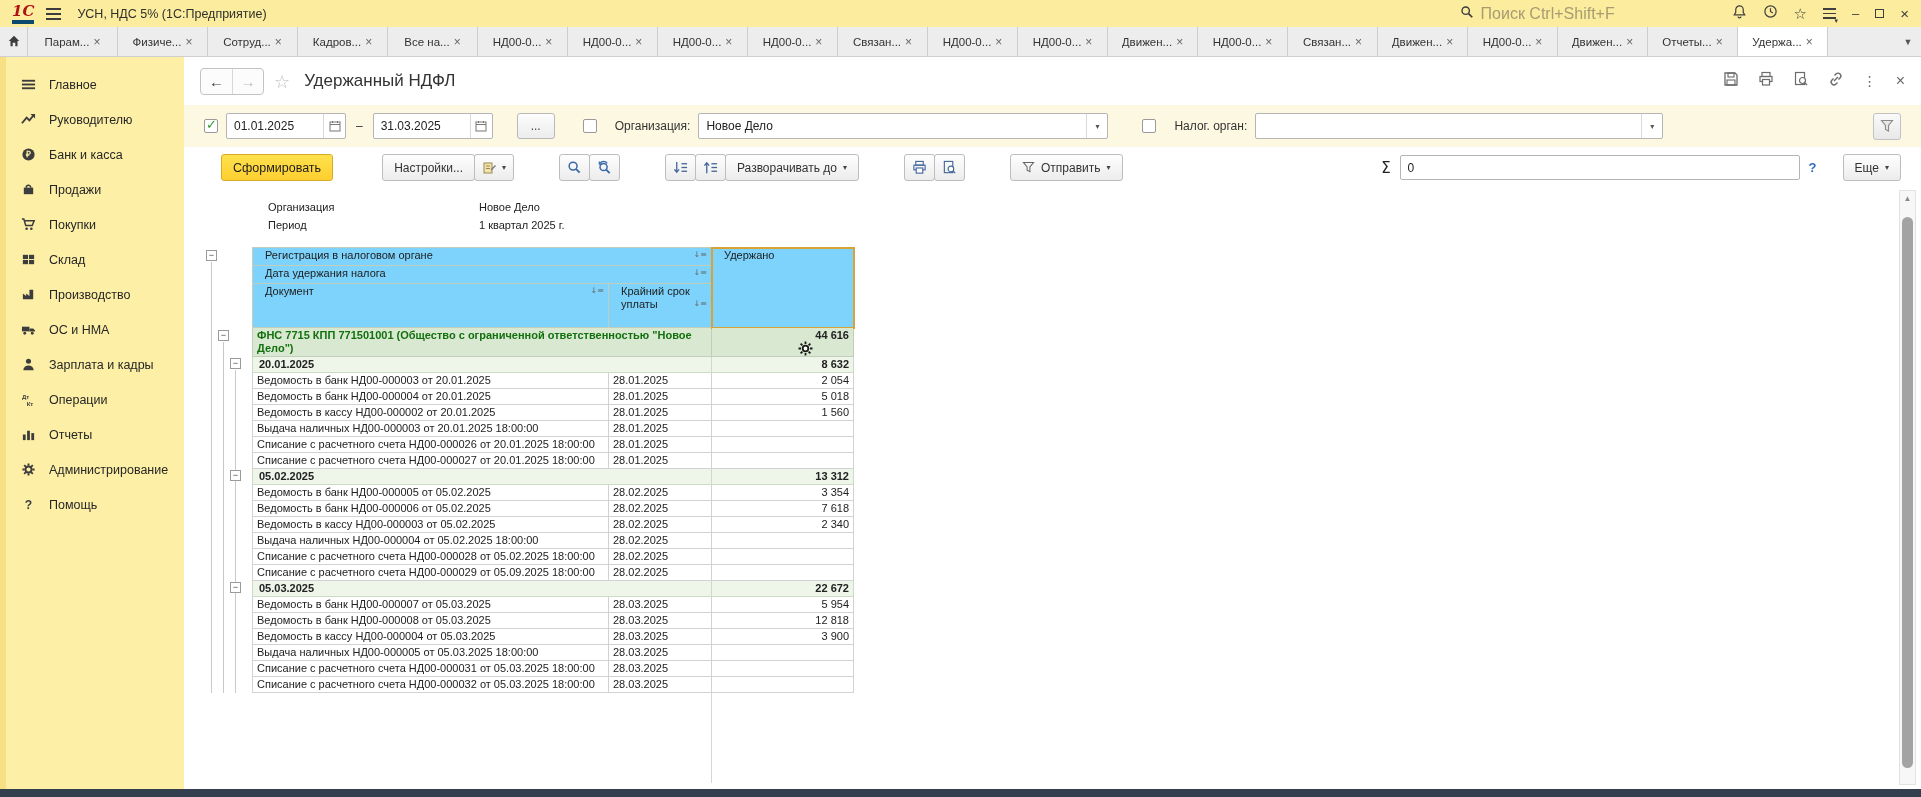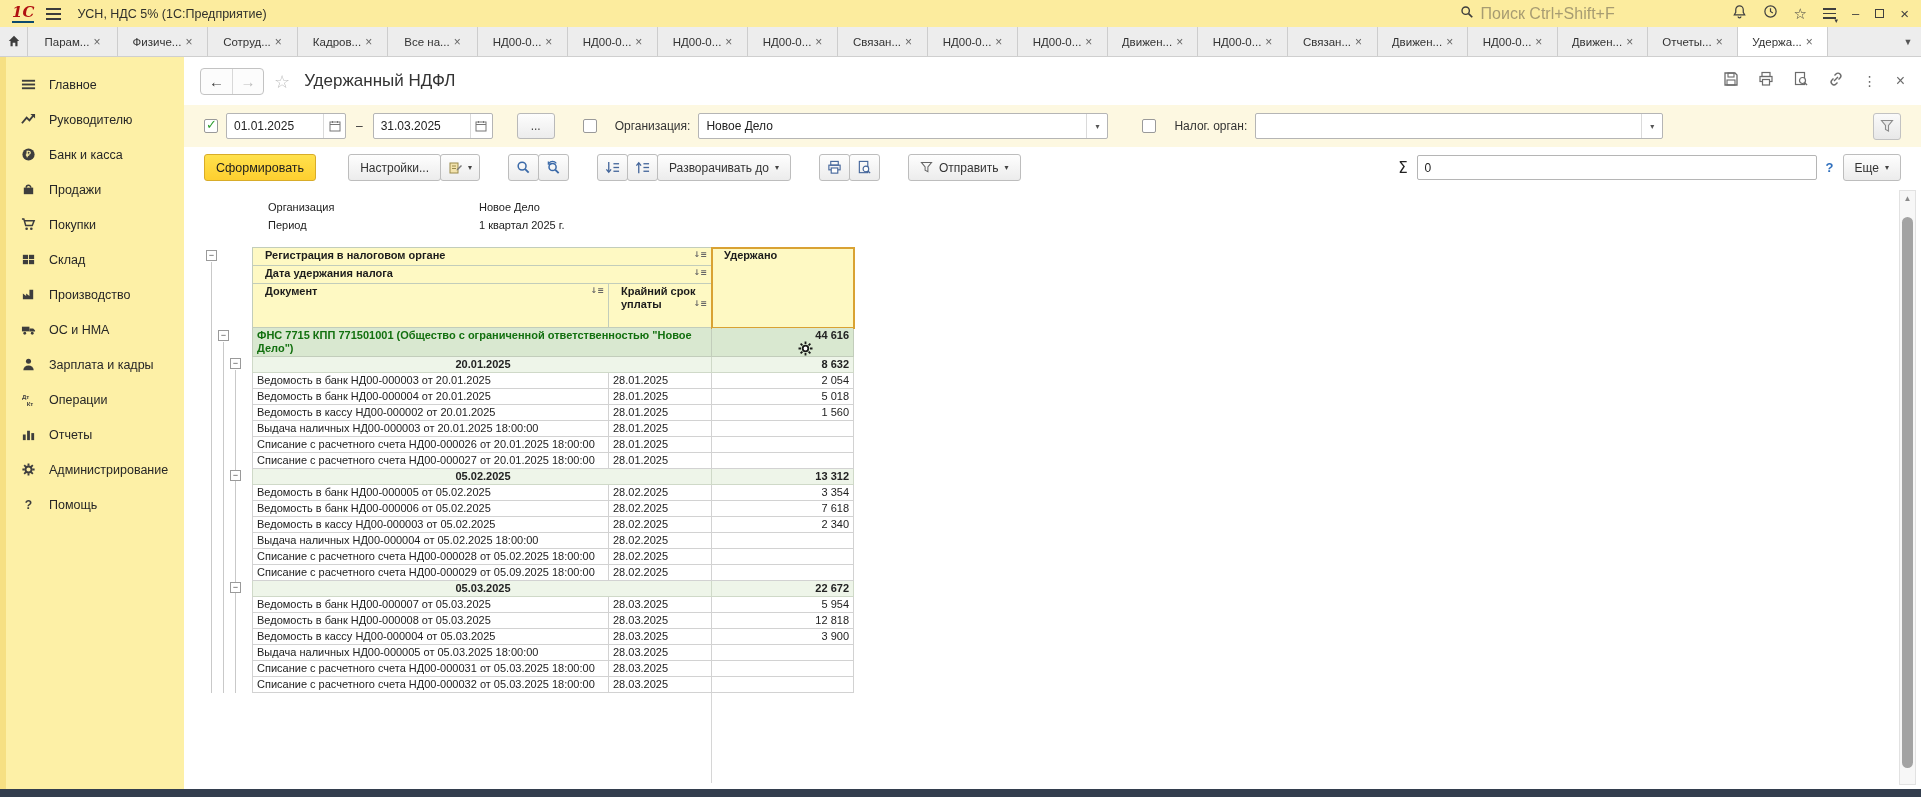--- a/index.html
+++ b/index.html
@@ -2,21 +2,21 @@
 <html><head>
 <meta charset="utf-8">
 <style>
   * { box-sizing: border-box; margin: 0; padding: 0; }
   html,body { width:1921px; height:797px; overflow:hidden; }
   body { font-family:"Liberation Sans", sans-serif; background:#fff; }
   .screen { position:relative; width:1921px; height:797px; background:#fff; overflow:hidden; }
 
   
   .titlebar { height:27px; background:#fcec9e; display:flex; align-items:center; padding:0 12px; gap:12px; }
-  .logo { color:#b01111; font-family:"DejaVu Serif", serif; font-style:italic; font-weight:bold; font-size:15px; line-height:1; border-bottom:2px solid #0c4a6e; padding-bottom:1px; }
+  .logo { color:#b01111; font-family:"DejaVu Serif", serif; font-style:italic; font-weight:bold; font-size:15px; line-height:1; border-bottom:4px solid #0c4a6e; padding-bottom:1px; }
   .burger { display:inline-flex; flex-direction:column; gap:3px; }
   .burger i { width:15px; height:2px; background:#3c3c3c; }
   .app-title { font-size:12.5px; color:#30302c; margin-left:4px; }
   .tb-search { margin-left:auto; display:flex; align-items:center; gap:7px; width:240px; }
   .tb-search .ph { color:#a79c72; font-size:16px; }
   .tb-icons { display:flex; align-items:center; gap:16px; margin-left:20px; color:#3f3f3f; }
   .tb-icons .glyph { font-size:13px; color:#3f3f3f; }
   .winbox { display:inline-block; width:9px; height:9px; border:1.5px solid #3f3f3f; }
   .svcmenu { position:relative; display:inline-flex; flex-direction:column; gap:2.5px; }
   .svcmenu i { width:13px; height:1.8px; background:#3f3f3f; }
@@ -64,47 +64,47 @@
   .flabel { font-size:12px; color:#333; margin-left:10px; }
   .combo { height:26px; background:#fff; border:1px solid #b5b5b5; border-radius:2px; display:flex; align-items:center; font-size:12px; color:#222; }
   .combo .val { flex:1; padding-left:7px; white-space:nowrap; overflow:hidden; }
   .combo .drop { width:21px; height:24px; border-left:1px solid #dadada; display:flex; align-items:center; justify-content:center; font-size:8px; color:#555; }
   .combo.org { width:410px; }
   .combo.tax { width:408px; }
   .funnel-btn { margin-left:auto; width:28px; height:27px; border:1px solid #c2c2c2; border-radius:3px; background:linear-gradient(#fafafa,#e8e8e8); display:flex; align-items:center; justify-content:center; }
 
   
   .toolbar { height:41px; display:flex; align-items:center; padding:0 20px; gap:10px; background:#fff; }
-  .btn { height:27px; border:1px solid #bdbdbd; border-radius:3px; background:linear-gradient(#fefefe,#ececec); font-size:12px; color:#333; display:inline-flex; align-items:center; padding:0 11px; gap:6px; white-space:nowrap; }
+  .btn { height:27px; border:1px solid #bdbdbd; border-radius:3px; background:linear-gradient(#fefefe,#ececec); font-size:12px; color:#333; display:inline-flex; align-items:center; padding:0 11px; gap:6px; white-space:nowrap;margin-left:17px; }
   .btn.icon-only { padding:0 7px; }
   .btn.primary { background:linear-gradient(#ffe14d,#fecf2f); border-color:#d8ac29; color:#1d1d1d; font-size:12.5px; }
   .btngroup { display:flex;border-radius:11px; }
   .btngroup .btn + .btn { margin-left:-1px; }
   .caret { font-size:8px; color:#444; }
   .sum-area { margin-left:auto; display:flex; align-items:center; gap:9px; }
   .sigma { font-size:15px; color:#222; font-family:"DejaVu Sans",sans-serif; }
   .sum-input { width:400px; height:25px; border:1px solid #b5b5b5; border-radius:2px; background:#fff; font-size:12px; color:#222; display:flex; align-items:center; padding-left:7px; }
   .help-q { color:#2f6fbd; font-weight:bold; font-size:13px; }
 
   
   .report { flex:1; position:relative; overflow:hidden; background:#fff; }
   .info-row { position:absolute; left:84px; font-size:11px; color:#222; width:460px; }
   .info-row .ival { position:absolute; left:211px; }
   table.rt { position:absolute; left:68px; top:59px; width:601px; border-collapse:collapse; table-layout:fixed; font-size:11px; color:#222; }
   table.rt td { border:1px solid #d2d2d2; padding:1px 4px; vertical-align:top; line-height:13px; }
-  tr.hdr td { background:#fef9c3; font-weight:bold; border-color:#c2cdbb; color:#1c1c1c;padding-left:12px; }
+  tr.hdr td { background:#7dd3fc; font-weight:normal; border-color:#c2cdbb; color:#1c1c1c;padding-left:12px; }
   tr.hdr-ab td { height:18px; }
   tr.hdr-c td { height:44px; }
   td.sel { outline:2px solid #d9a233; outline-offset:-1px; }
   .sort { float:right; color:#666; font-size:8px; line-height:12px; font-family:"DejaVu Sans",sans-serif; }
   tr.fns td { background:#d9e8d0; border-color:#c2cdbb; font-weight:bold; }
   tr.fns td.lab { color:#12700f; }
   tr.fns td.num { position:relative; }
   tr.grp td { background:#eef5e9; border-color:#cfd9c8; font-weight:bold; }
-  tr.grp td.lab { padding-left:6px;text-align:center; }
+  tr.grp td.lab { padding-left:6px; }
   td.doc { padding-left:26px; }
   td.num { text-align:right; font-weight:bold; }
   td.numv { text-align:right; }
   .busy { position:absolute; right:40px; top:13px; }
 
   .minusbox { position:absolute; width:11px; height:11px; border:1px solid #9a9a9a; background:#fff; color:#444; font-size:9px; line-height:9px; text-align:center; z-index:3; }
   .treeline { position:absolute; width:1px; background:#c9c9c9; z-index:1; }
   .extline { position:absolute; width:1px; background:#d6d6d6; z-index:1; }
 
   .vscroll { position:absolute; top:2px; right:5px; bottom:12px; width:17px; background:#f7f7f7; border:1px solid #e2e2e2; }

